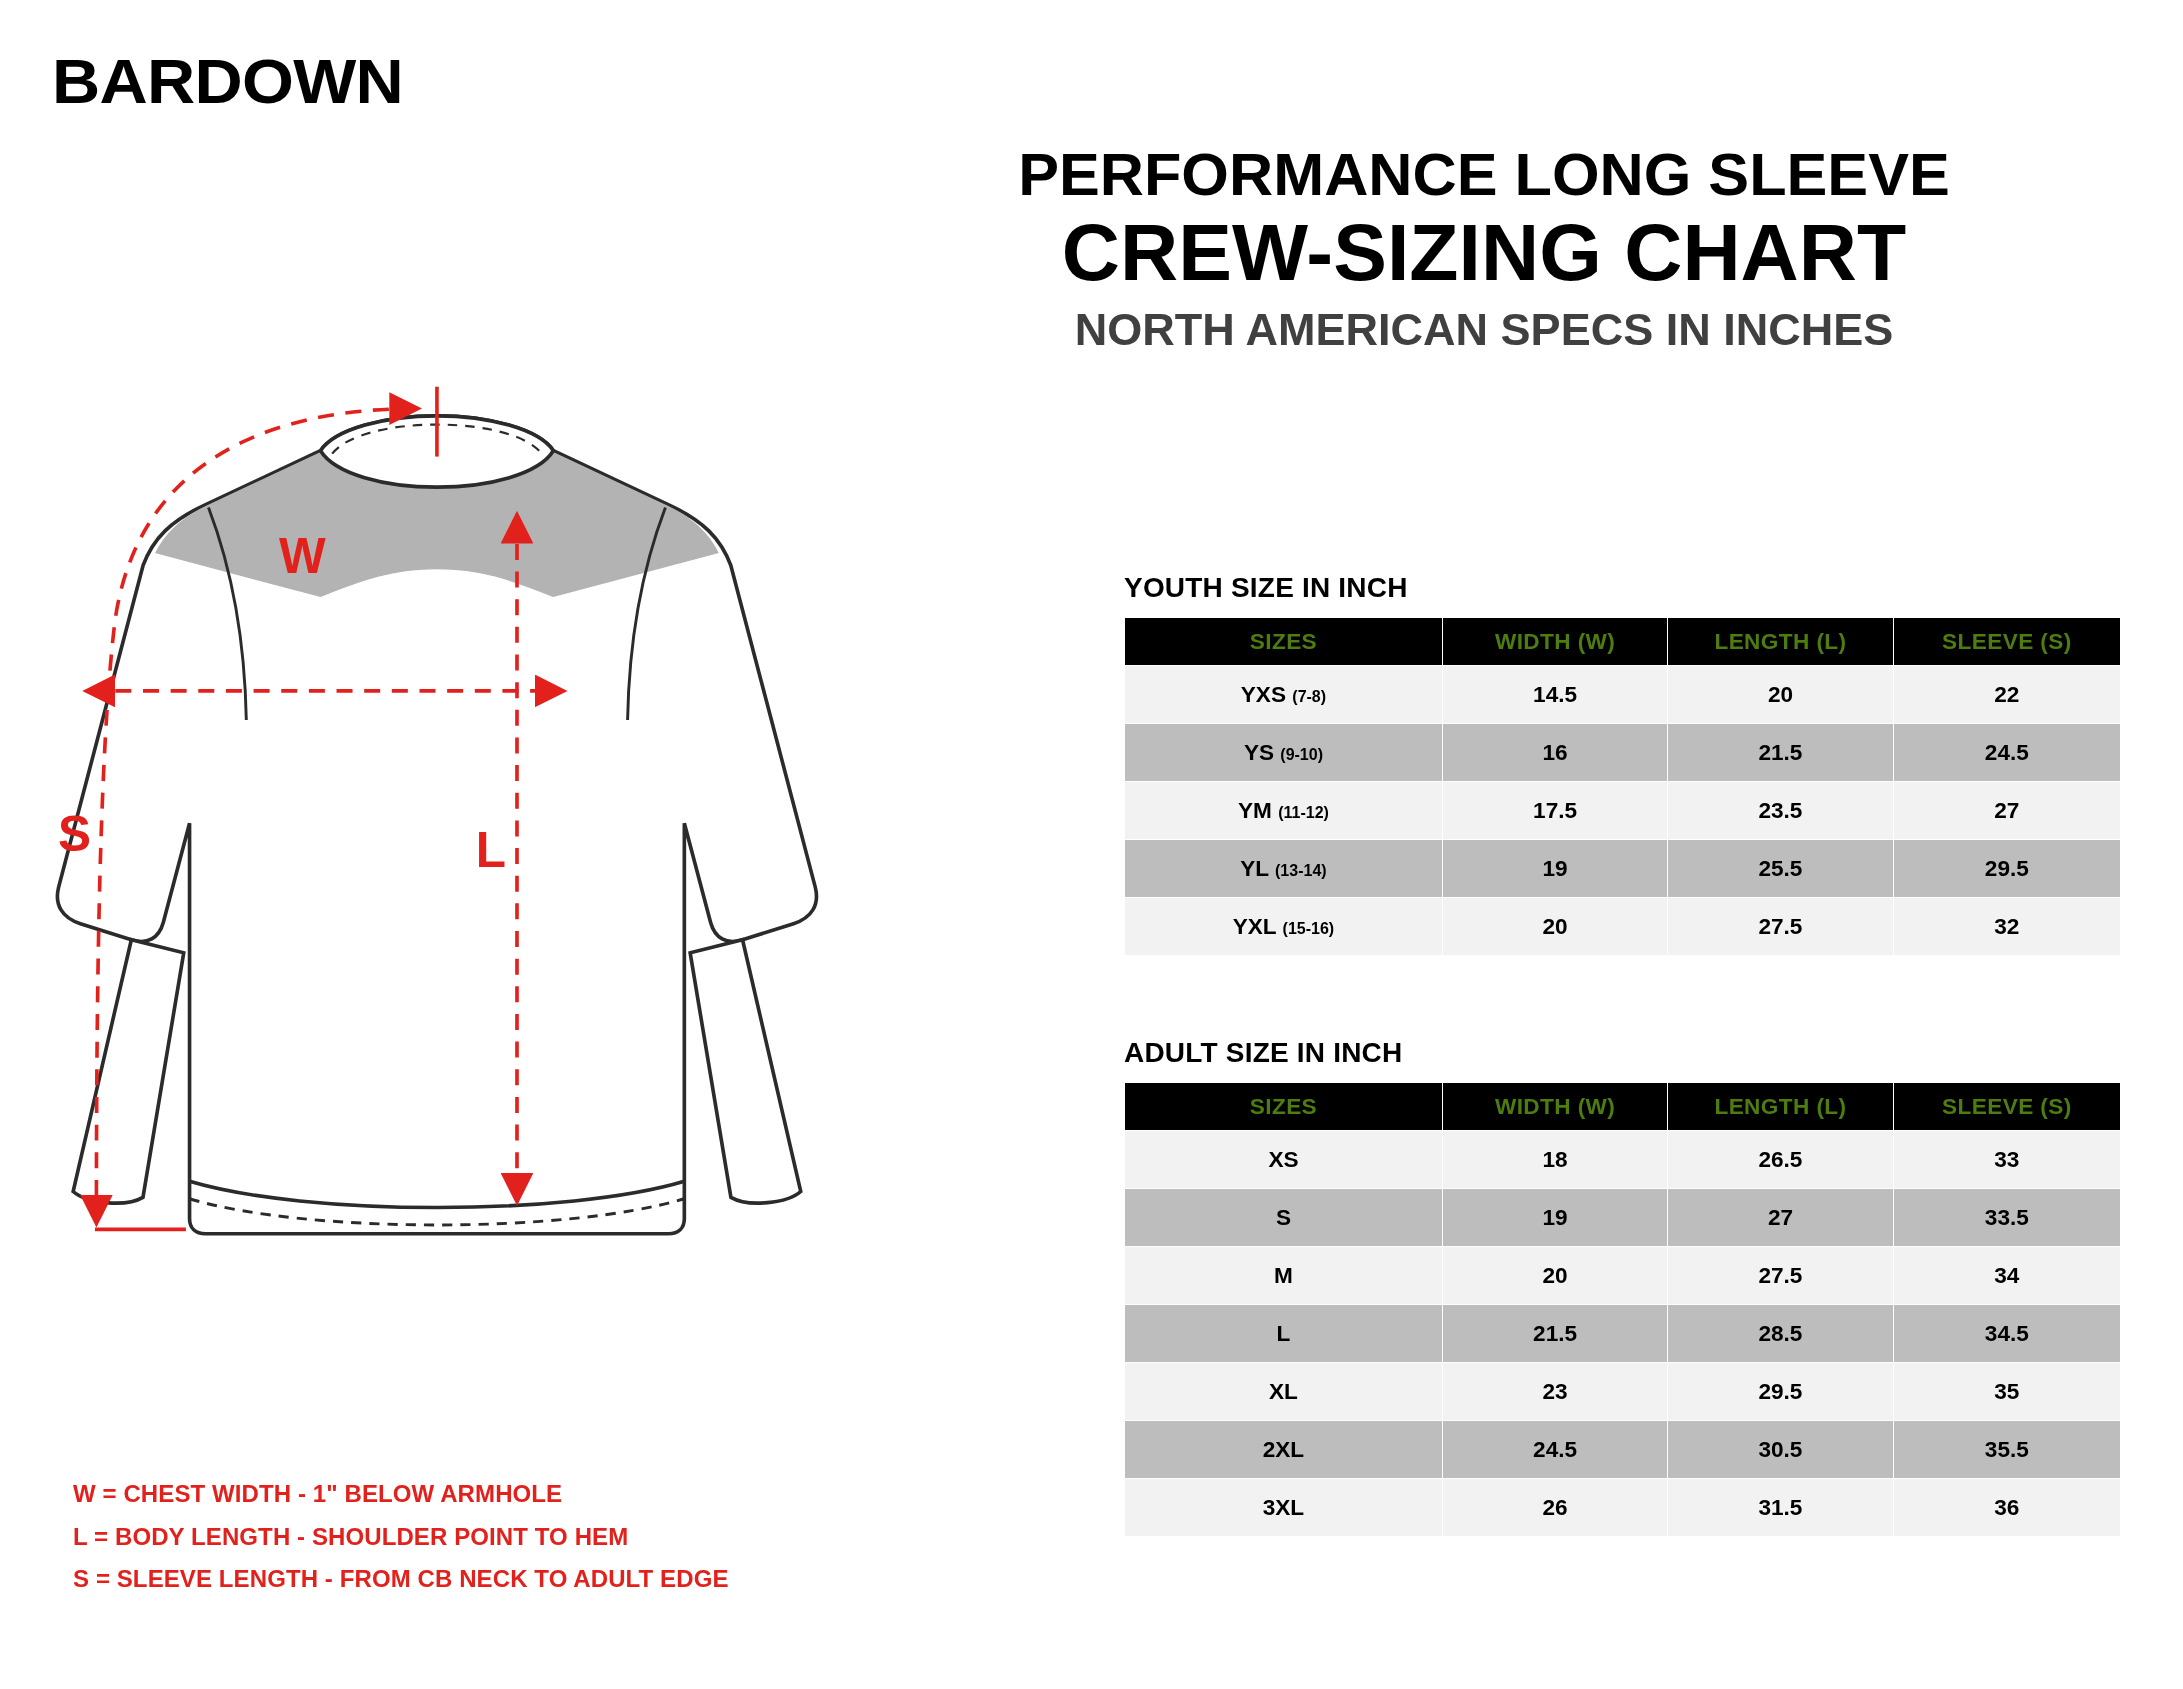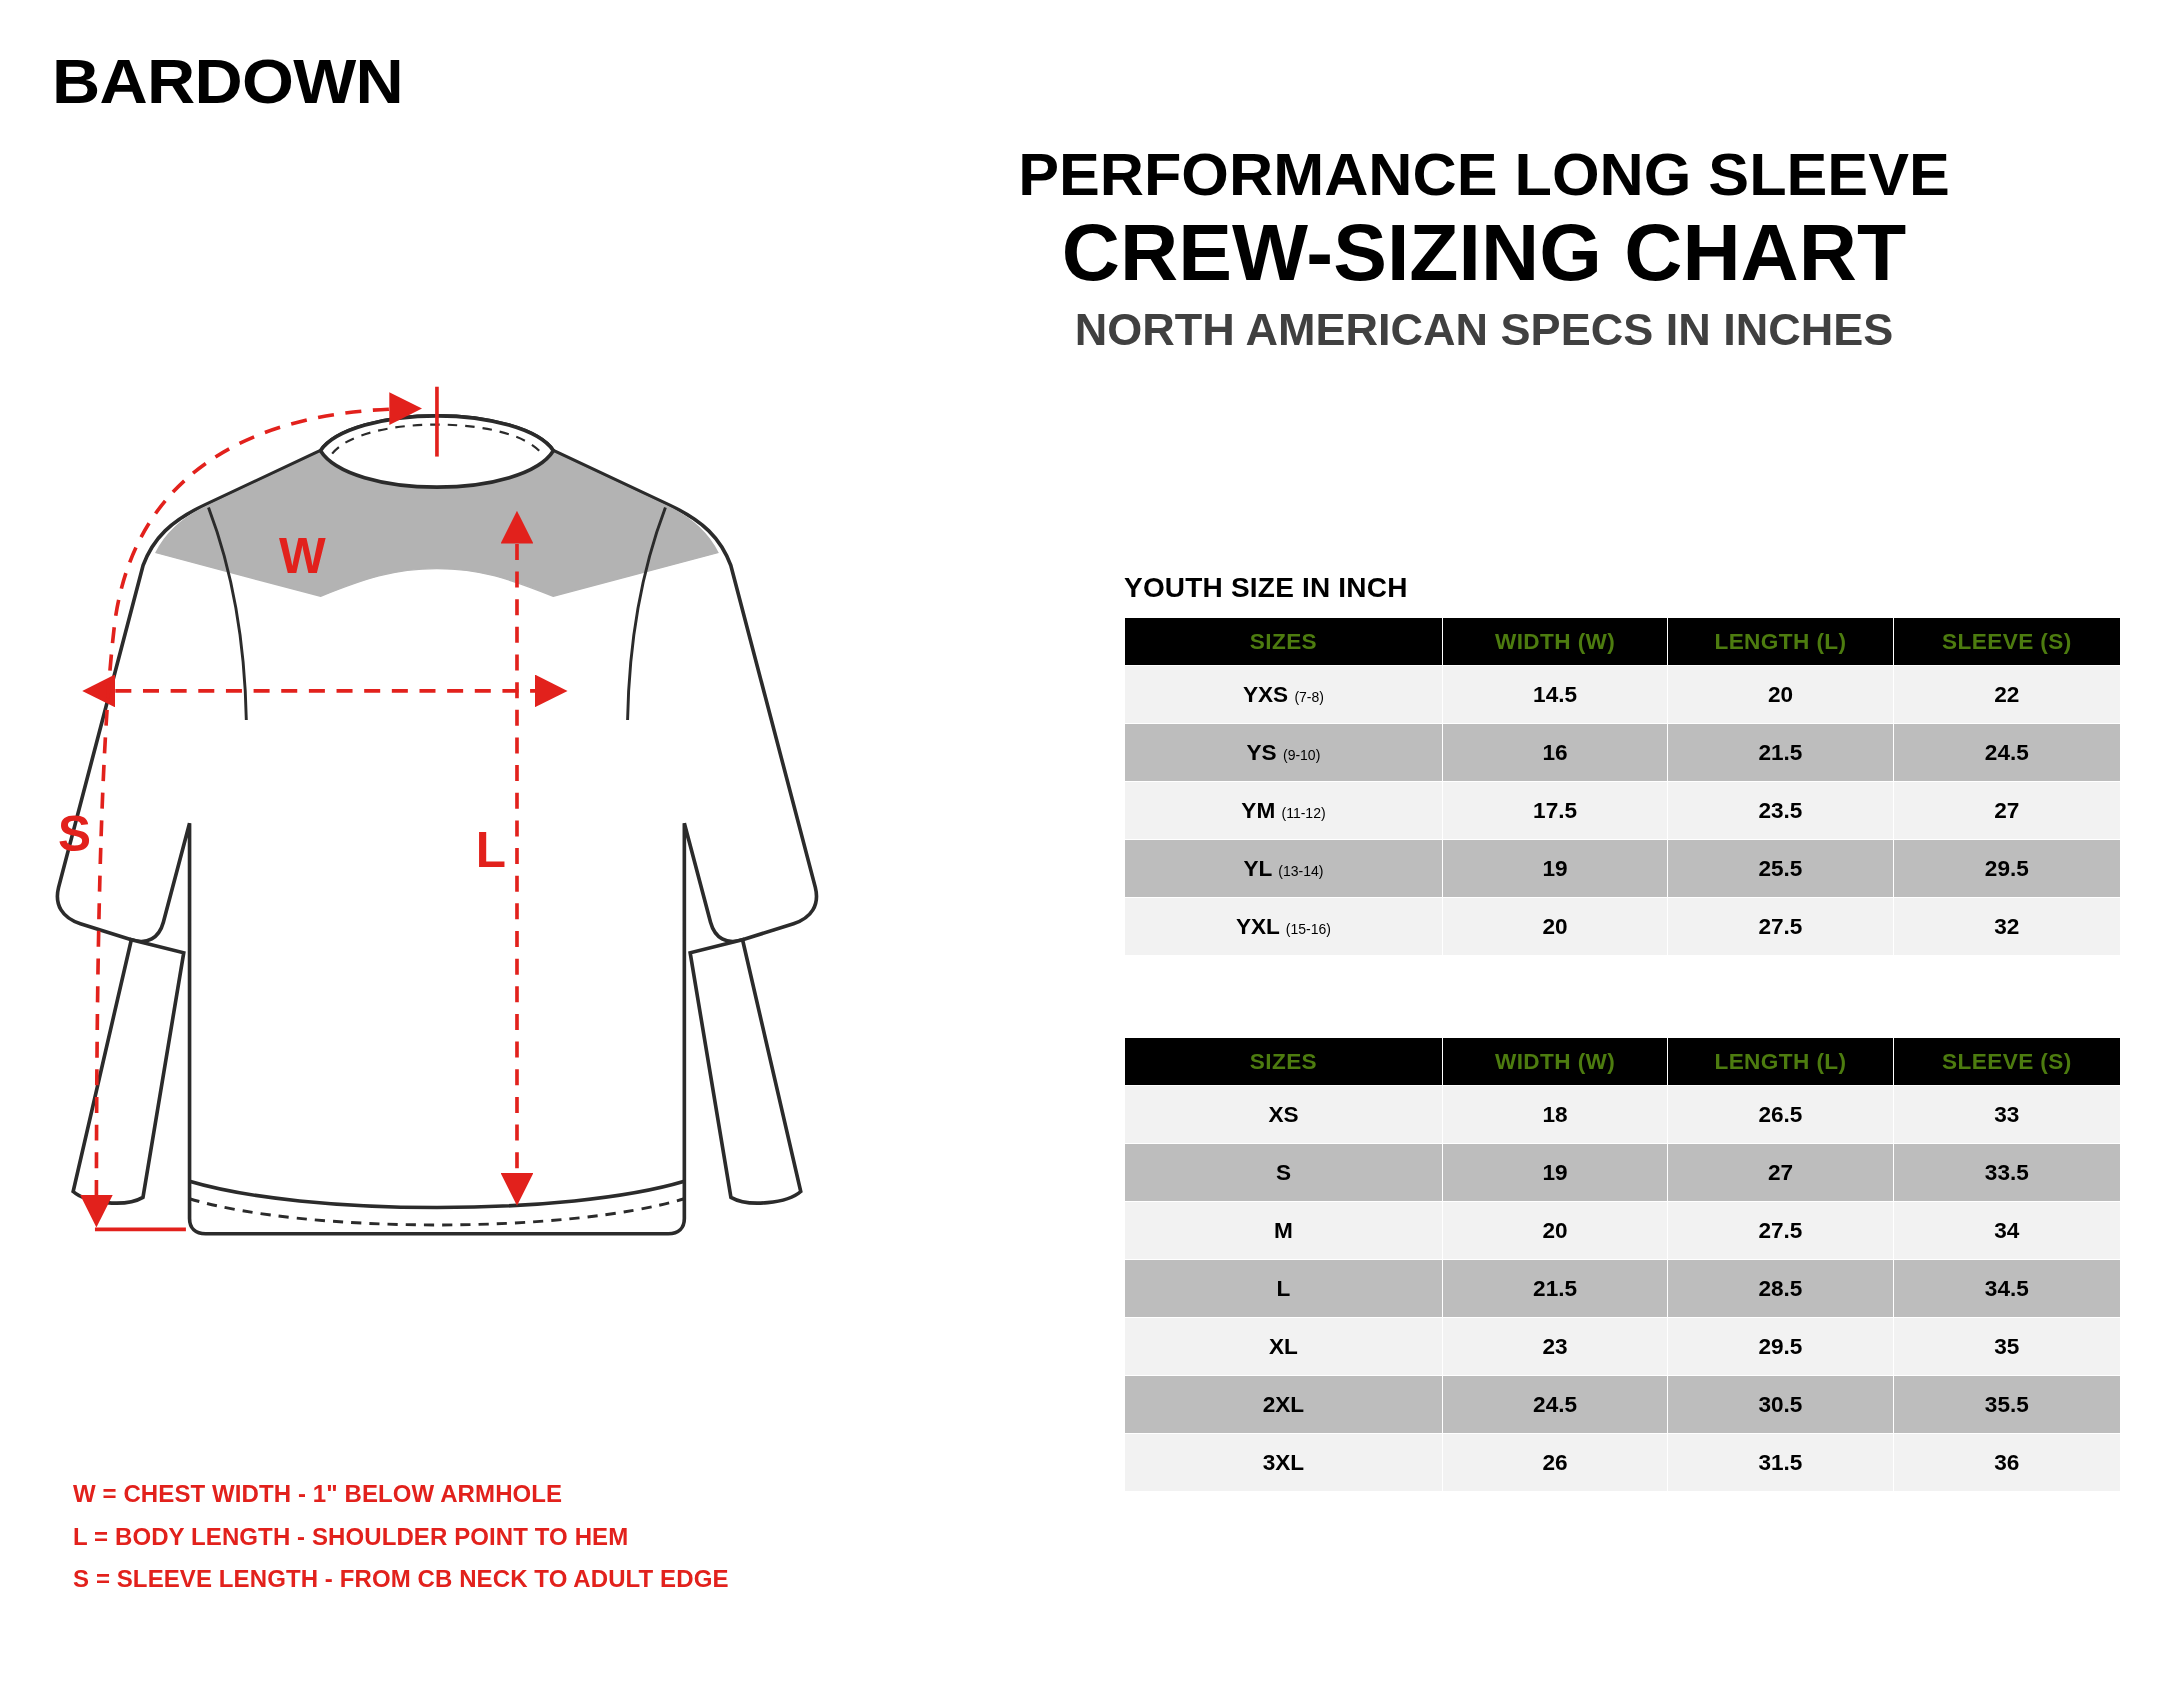--- a/index.html
+++ b/index.html
@@ -118,22 +118,22 @@
     font-size: 22.6px;
   }
   table.size-table tbody td {
     height: 55px;
     color: #000000;
   }
   table.size-table tbody tr.row-light td { background: #f2f2f2; }
   table.size-table tbody tr.row-dark td  { background: #bdbdbd; }
 
   td.size-cell .sub {
-    font-size: 14px;
-    font-weight: 400;
+    font-size: 16px;
+    font-weight: 700;
   }
 
   .col-1 { width: 32%; }
   .col-2 { width: 22.6%; }
   .col-3 { width: 22.6%; }
   .col-4 { width: 22.8%; }
 </style>
 </head>
 <body>
 
@@ -271,20 +271,21 @@
         <td class="size-cell"><span>YXL</span> <span class="sub">(15-16)</span></td>
         <td>20</td>
         <td>27.5</td>
         <td>32</td>
       </tr>
     </tbody>
   </table>
 </div>
 
 <div class="table-block adult">
+  <div class="table-caption">ADULT SIZE IN INCH</div>
   <table class="size-table">
     <thead>
       <tr>
         <th class="col-1">SIZES</th>
         <th class="col-2">WIDTH (W)</th>
         <th class="col-3">LENGTH (L)</th>
         <th class="col-4">SLEEVE (S)</th>
       </tr>
     </thead>
     <tbody>

